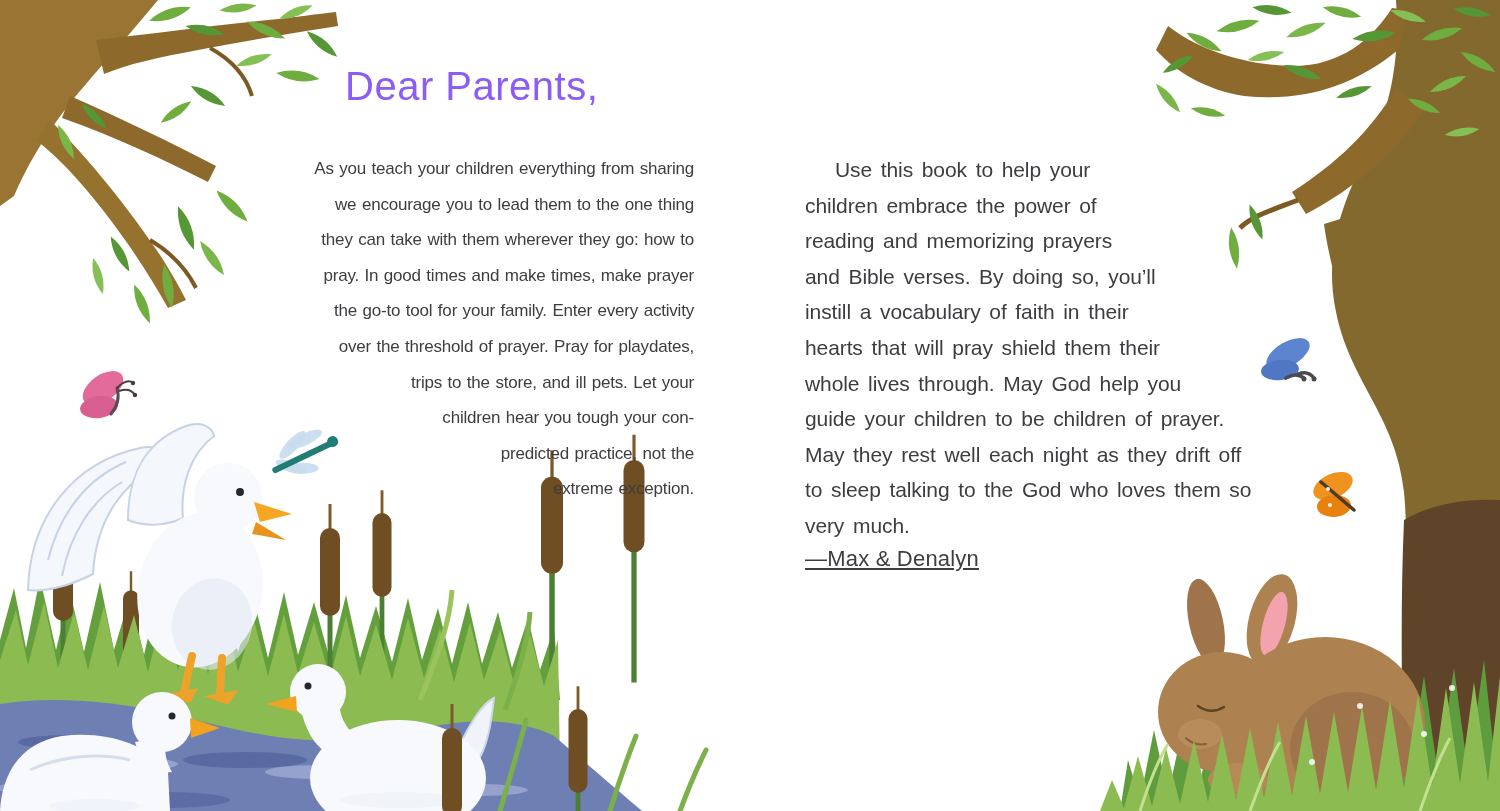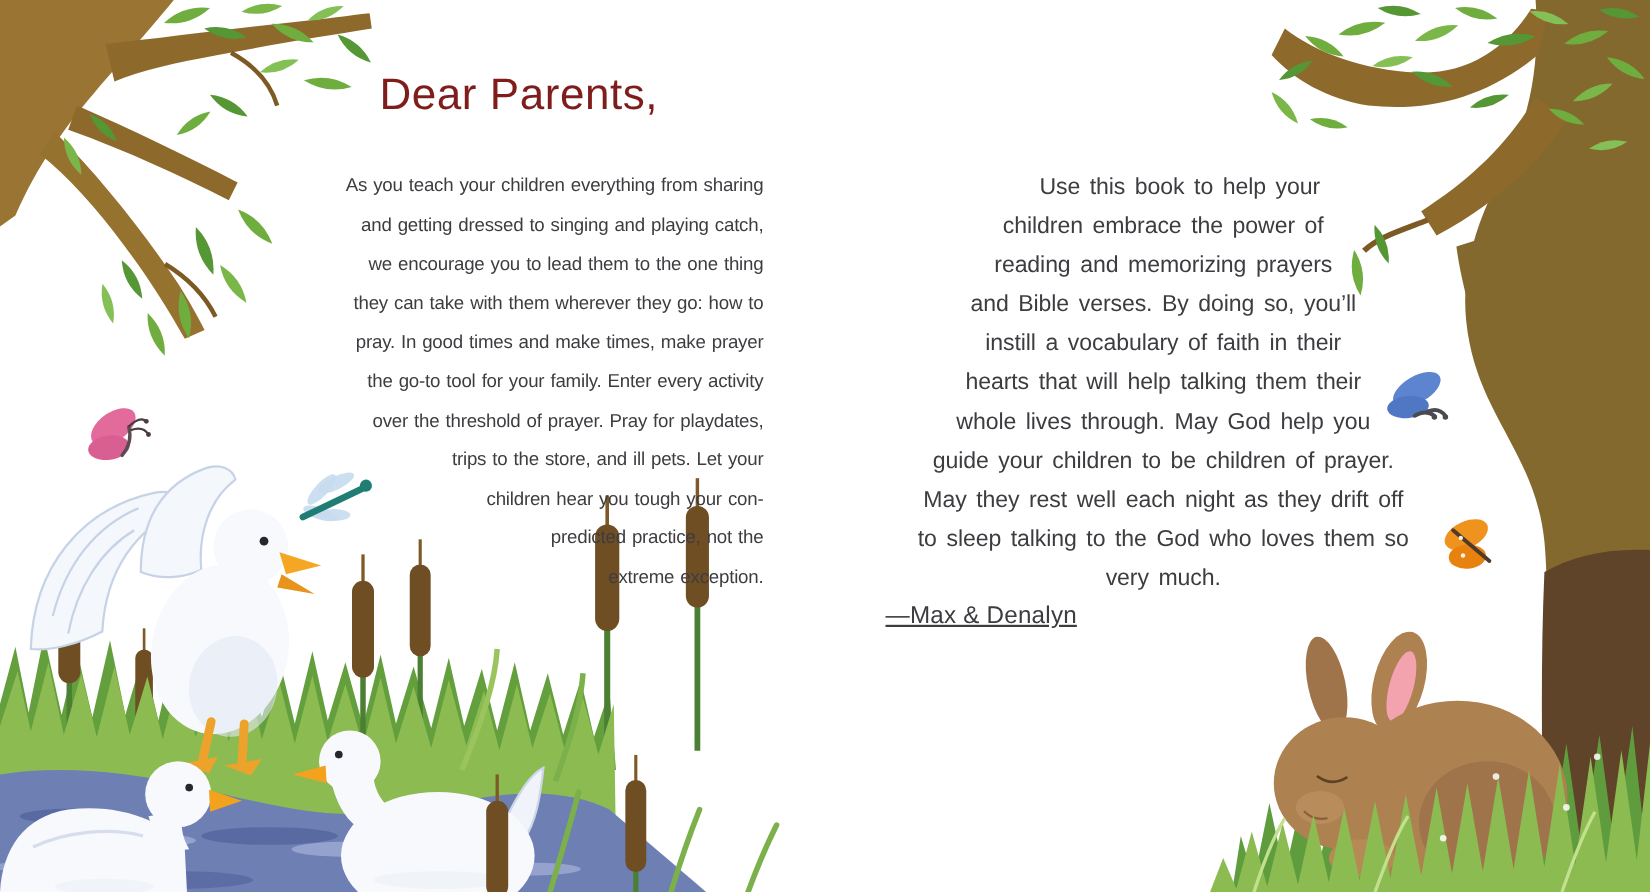--- a/index.html
+++ b/index.html
@@ -2,28 +2,28 @@
 <html><head>
 <meta charset="utf-8">
 <style>
   html,body{margin:0;padding:0;background:#ffffff;}
   .spread{
     position:relative;width:1500px;height:811px;background:#ffffff;
     overflow:hidden;font-family:"Liberation Sans", sans-serif;color:#3d3d41;
   }
   .heading{
     position:absolute;left:345px;top:64px;font-size:40px;letter-spacing:.5px;
-    color:#7f1d1d;font-weight:400;
+    color:#8b5cf6;font-weight:400;
   }
   .left-par{
     position:absolute;left:200px;top:151px;width:494px;text-align:right;
     font-size:17px;line-height:35.6px;letter-spacing:-0.2px;word-spacing:1px;
   }
   .right-par{
-    position:absolute;left:805px;top:152px;width:505px;text-align:center;
+    position:absolute;left:805px;top:152px;width:505px;text-align:left;
     font-size:21px;line-height:35.6px;letter-spacing:-0.1px;word-spacing:3px;
   }
   .right-par .line:first-child{padding-left:30px;}
   .signature{
     position:absolute;left:805px;top:546px;width:433px;
     font-size:22px;letter-spacing:.2px;text-decoration:underline;
   }
   .art{position:absolute;left:0;top:0;width:1500px;height:811px;}
 </style>
 </head>
@@ -226,39 +226,38 @@
       <line x1="-19" y1="-15" x2="14" y2="13" stroke="#4e3b28" stroke-width="3.5" stroke-linecap="round"></line>
       <circle cx="-12" cy="-8" r="2" fill="#ffffff" opacity="0.9"></circle>
       <circle cx="-10" cy="8" r="2" fill="#ffffff" opacity="0.9"></circle>
     </g>
   </svg>
 
   <div class="heading">Dear Parents,</div>
 
   <div class="left-par">
     <div class="line">As you teach your children everything from sharing</div>
-    <div class="line">and getting dressed to singing and playing catch,</div>
     <div class="line">we encourage you to lead them to the one thing</div>
     <div class="line">they can take with them wherever they go: how to</div>
     <div class="line">pray. In good times and make times, make prayer</div>
     <div class="line">the go-to tool for your family. Enter every activity</div>
     <div class="line">over the threshold of prayer. Pray for playdates,</div>
     <div class="line">trips to the store, and ill pets. Let your</div>
     <div class="line">children hear you tough your con-</div>
     <div class="line">predicted practice, not the</div>
     <div class="line">extreme exception.</div>
   </div>
 
   <div class="right-par">
     <div class="line">Use this book to help your</div>
     <div class="line">children embrace the power of</div>
     <div class="line">reading and memorizing prayers</div>
     <div class="line">and Bible verses. By doing so, you’ll</div>
     <div class="line">instill a vocabulary of faith in their</div>
-    <div class="line">hearts that will help talking them their</div>
+    <div class="line">hearts that will pray shield them their</div>
     <div class="line">whole lives through. May God help you</div>
     <div class="line">guide your children to be children of prayer.</div>
     <div class="line">May they rest well each night as they drift off</div>
     <div class="line">to sleep talking to the God who loves them so</div>
     <div class="line">very much.</div>
   </div>
 
   <div class="signature">—Max &amp; Denalyn</div>
 
 </div>

